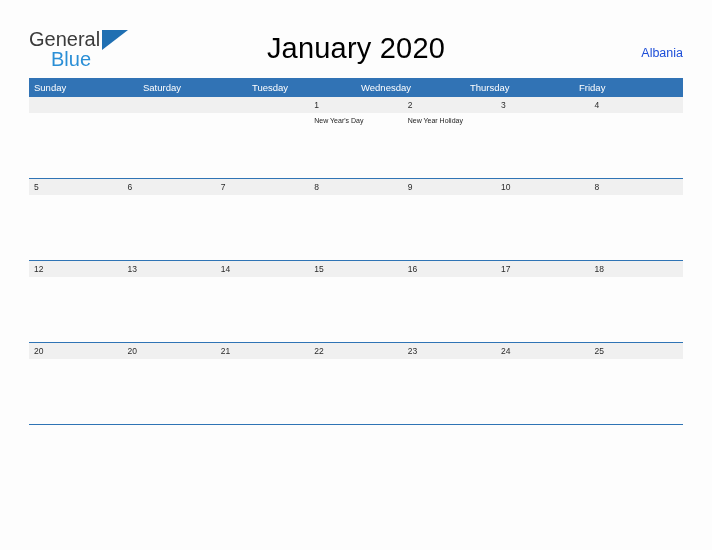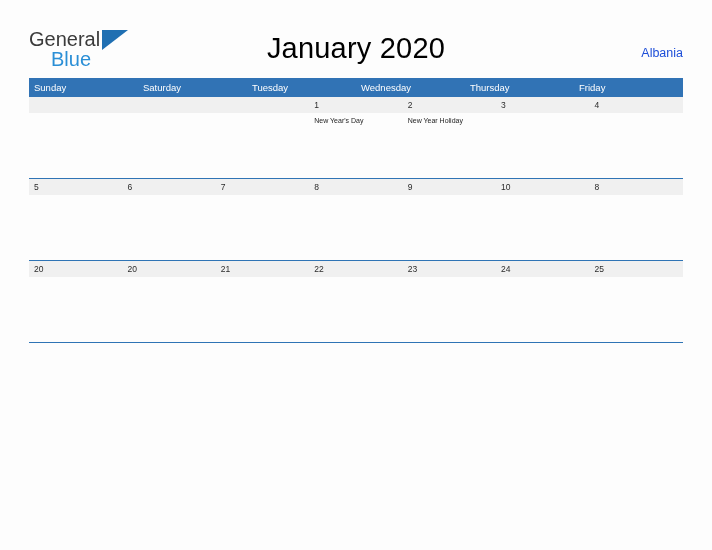--- a/index.html
+++ b/index.html
@@ -228,20 +228,40 @@
             <div class="event-cell"></div>
             <div class="event-cell"></div>
             <div class="event-cell"></div>
             <div class="event-cell"></div>
             <div class="event-cell"></div>
             <div class="event-cell"></div>
           </div>
         </div>
         <div class="week-row sep">
           <div class="date-band">
+            <div class="day-cell">12</div>
+            <div class="day-cell">13</div>
+            <div class="day-cell">14</div>
+            <div class="day-cell">15</div>
+            <div class="day-cell">16</div>
+            <div class="day-cell">17</div>
+            <div class="day-cell">18</div>
+          </div>
+          <div class="events-band">
+            <div class="event-cell"></div>
+            <div class="event-cell"></div>
+            <div class="event-cell"></div>
+            <div class="event-cell"></div>
+            <div class="event-cell"></div>
+            <div class="event-cell"></div>
+            <div class="event-cell"></div>
+          </div>
+        </div>
+        <div class="week-row sep">
+          <div class="date-band">
             <div class="day-cell">20</div>
             <div class="day-cell">20</div>
             <div class="day-cell">21</div>
             <div class="day-cell">22</div>
             <div class="day-cell">23</div>
             <div class="day-cell">24</div>
             <div class="day-cell">25</div>
           </div>
           <div class="events-band">
             <div class="event-cell"></div>

